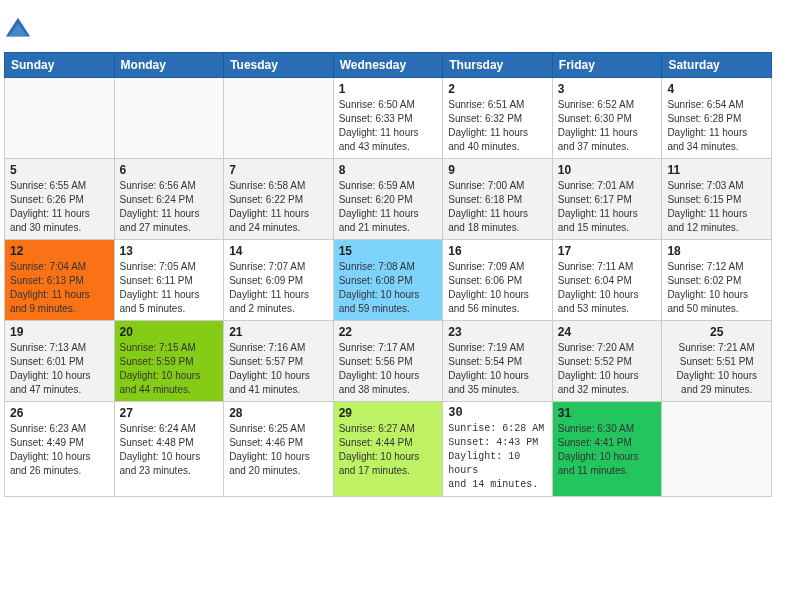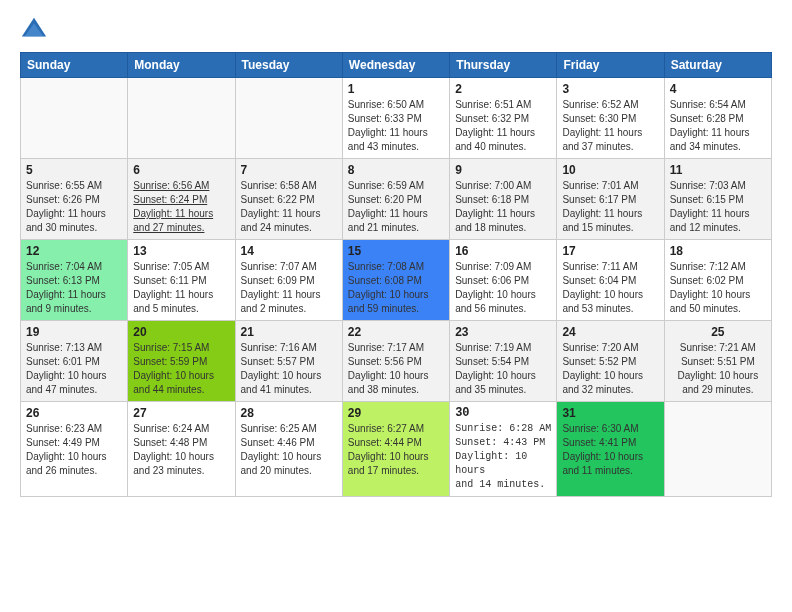--- a/index.html
+++ b/index.html
@@ -6,21 +6,21 @@
     body {
       font-family: Arial, sans-serif;
       background: #fff;
       width: 792px;
       min-height: 612px;
       padding: 0;
     }
     .page {
       width: 792px;
       background: #fff;
-      padding: 16px 20px 16px 20px;
+      padding: 16px 20px 16px 4px;
     }
     .header-row {
       display: flex;
       align-items: flex-start;
       justify-content: space-between;
       margin-bottom: 8px;
     }
     .logo {
       display: flex;
       align-items: center;
@@ -176,21 +176,21 @@
         <tr class="row-even">
           <td style="background: rgb(242, 242, 242);">
             <div class="day-number">5</div>
             <div class="day-info" style="white-space: pre-line;">Sunrise: 6:55 AM
 Sunset: 6:26 PM
 Daylight: 11 hours
 and 30 minutes.</div>
           </td>
           <td style="background: rgb(242, 242, 242);">
             <div class="day-number">6</div>
-            <div class="day-info" style="white-space: pre-line; text-decoration: underline;">Sunrise: 6:56 AM
+            <div class="day-info" style="white-space: pre-line;">Sunrise: 6:56 AM
 Sunset: 6:24 PM
 Daylight: 11 hours
 and 27 minutes.</div>
           </td>
           <td style="background: rgb(242, 242, 242);">
             <div class="day-number">7</div>
             <div class="day-info" style="white-space: pre-line;">Sunrise: 6:58 AM
 Sunset: 6:22 PM
 Daylight: 11 hours
 and 24 minutes.</div>
@@ -218,42 +218,42 @@
           </td>
           <td style="background: rgb(242, 242, 242);">
             <div class="day-number">11</div>
             <div class="day-info" style="white-space: pre-line;">Sunrise: 7:03 AM
 Sunset: 6:15 PM
 Daylight: 11 hours
 and 12 minutes.</div>
           </td>
         </tr>
         <tr class="row-odd">
-          <td style="background: #86efac; margin-left: 40px;">
+          <td style="background: #f97316; margin-left: 40px;">
             <div class="day-number">12</div>
             <div class="day-info" style="white-space: pre-line;">Sunrise: 7:04 AM
 Sunset: 6:13 PM
 Daylight: 11 hours
 and 9 minutes.</div>
           </td>
           <td style="background: rgb(255, 255, 255);">
             <div class="day-number">13</div>
             <div class="day-info" style="white-space: pre-line;">Sunrise: 7:05 AM
 Sunset: 6:11 PM
 Daylight: 11 hours
 and 5 minutes.</div>
           </td>
           <td style="background: rgb(255, 255, 255);">
             <div class="day-number">14</div>
             <div class="day-info" style="white-space: pre-line;">Sunrise: 7:07 AM
 Sunset: 6:09 PM
 Daylight: 11 hours
 and 2 minutes.</div>
           </td>
-          <td style="background: #3b82f6;">
+          <td style="background: #7dd3fc;">
             <div class="day-number">15</div>
             <div class="day-info" style="white-space: pre-line;">Sunrise: 7:08 AM
 Sunset: 6:08 PM
 Daylight: 10 hours
 and 59 minutes.</div>
           </td>
           <td style="background: rgb(255, 255, 255);">
             <div class="day-number">16</div>
             <div class="day-info" style="white-space: pre-line;">Sunrise: 7:09 AM
 Sunset: 6:06 PM

